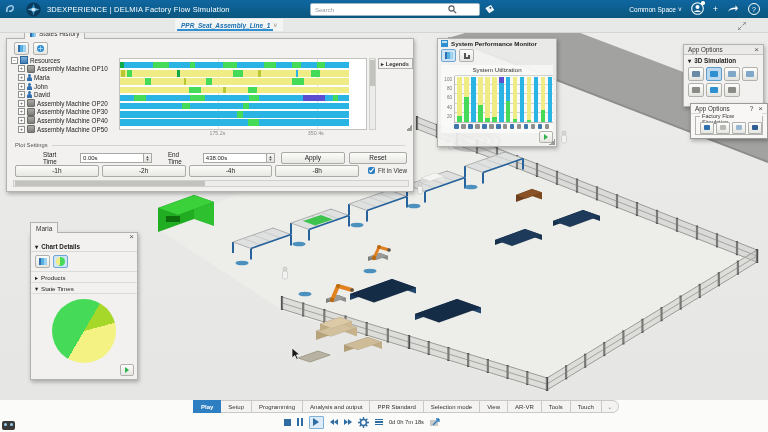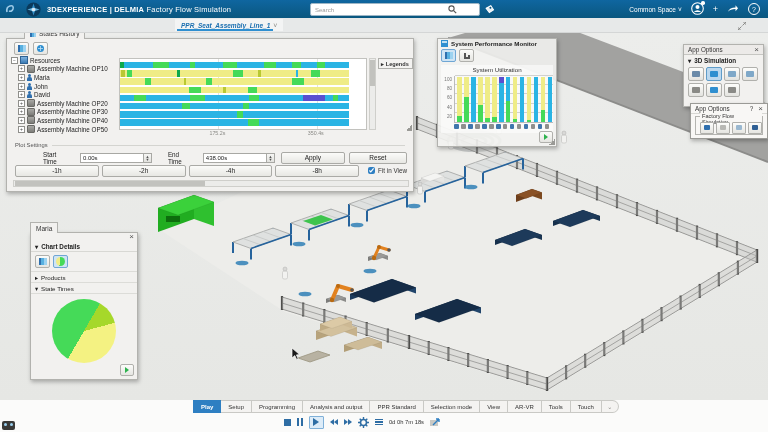--- a/index.html
+++ b/index.html
@@ -2,21 +2,21 @@
 <html><head>
 <meta charset="utf-8">
 <style>
   html,body{margin:0;padding:0;}
   body{width:768px;height:432px;overflow:hidden;position:relative;
        font-family:"Liberation Sans",sans-serif;background:#f2f2f0;font-size:7px;color:#333;}
   
   .topbar{position:absolute;left:0;top:0;width:768px;height:18px;
           background:linear-gradient(#0f66a0,#0a577f);display:flex;align-items:center;z-index:60;}
   .brand{color:#fff;font-size:7.5px;letter-spacing:.2px;margin-left:6px;white-space:nowrap;}
-  .brand b{font-weight:bold;}
+  .brand b{font-weight:normal;}
   .compass{width:15px;height:15px;margin-left:10px;}
   .searchwrap{position:absolute;left:310px;top:3px;display:flex;align-items:center;gap:4px;}
   .search{width:150px;height:11px;background:#fff;border:1px solid #9db6c6;border-radius:2px;
           font-size:6px;padding:0 14px 0 4px;color:#333;}
   .search::placeholder{color:#9a9a9a;}
   .mag{position:absolute;left:138px;top:2px;}
   .topright{position:absolute;right:8px;top:0;height:18px;display:flex;align-items:center;gap:9px;color:#fff;}
   .space{font-size:6.5px;display:flex;align-items:center;gap:2px;}
   .tchip{font-size:9px;line-height:9px;}
   .helpcirc{width:10px;height:10px;border:1px solid #fff;border-radius:50%;font-size:7px;

